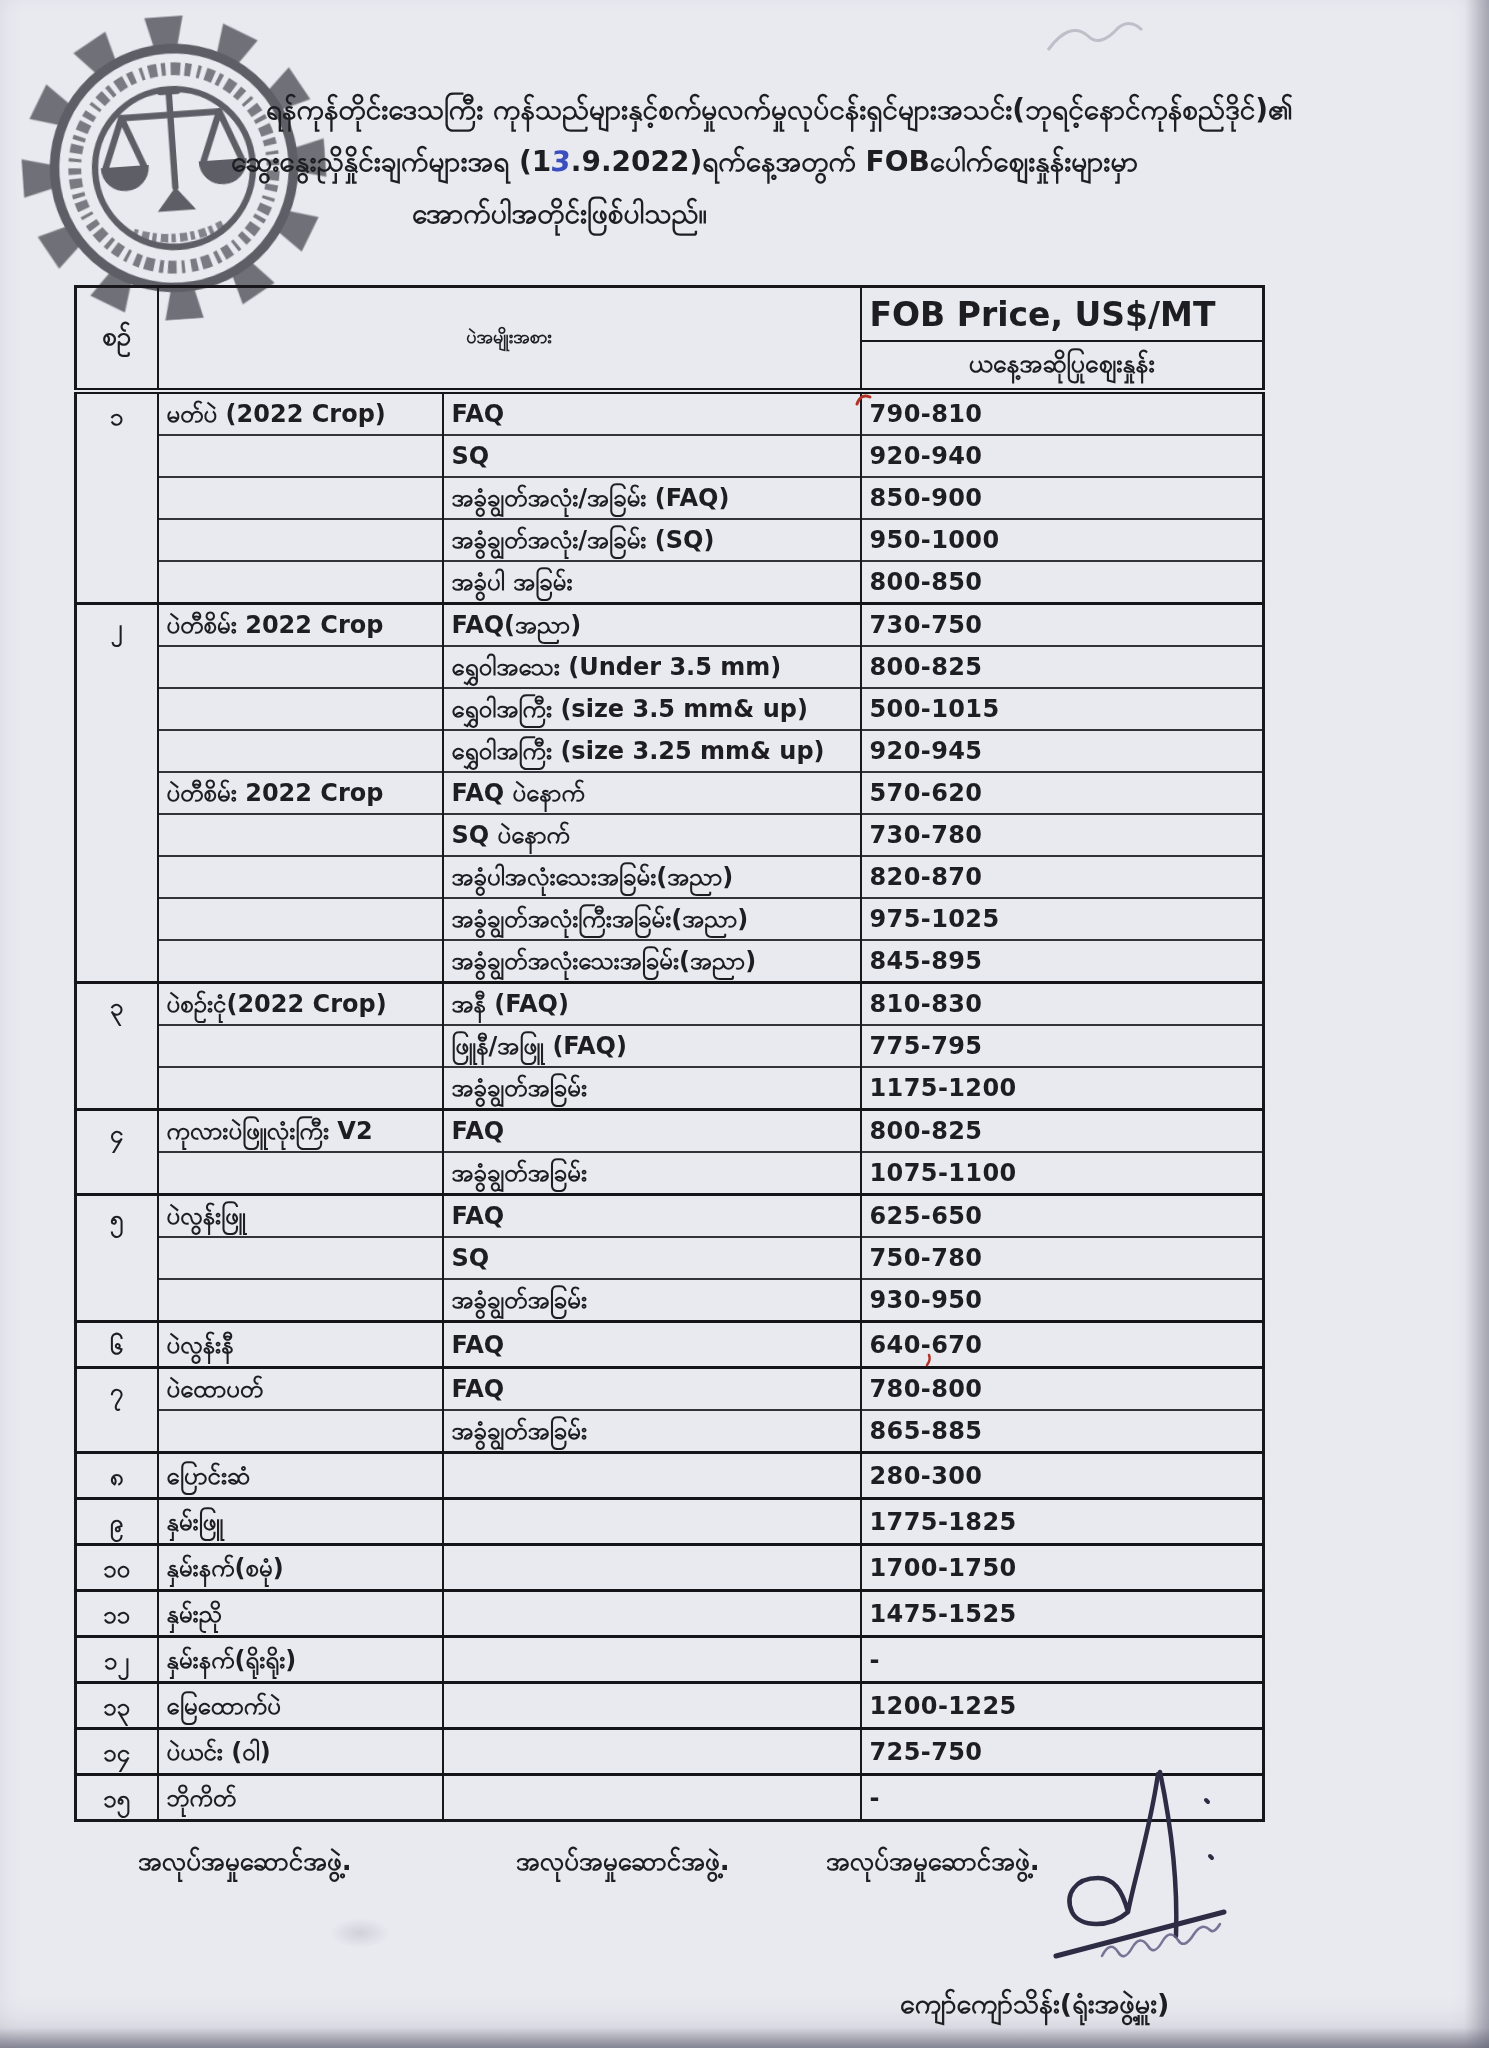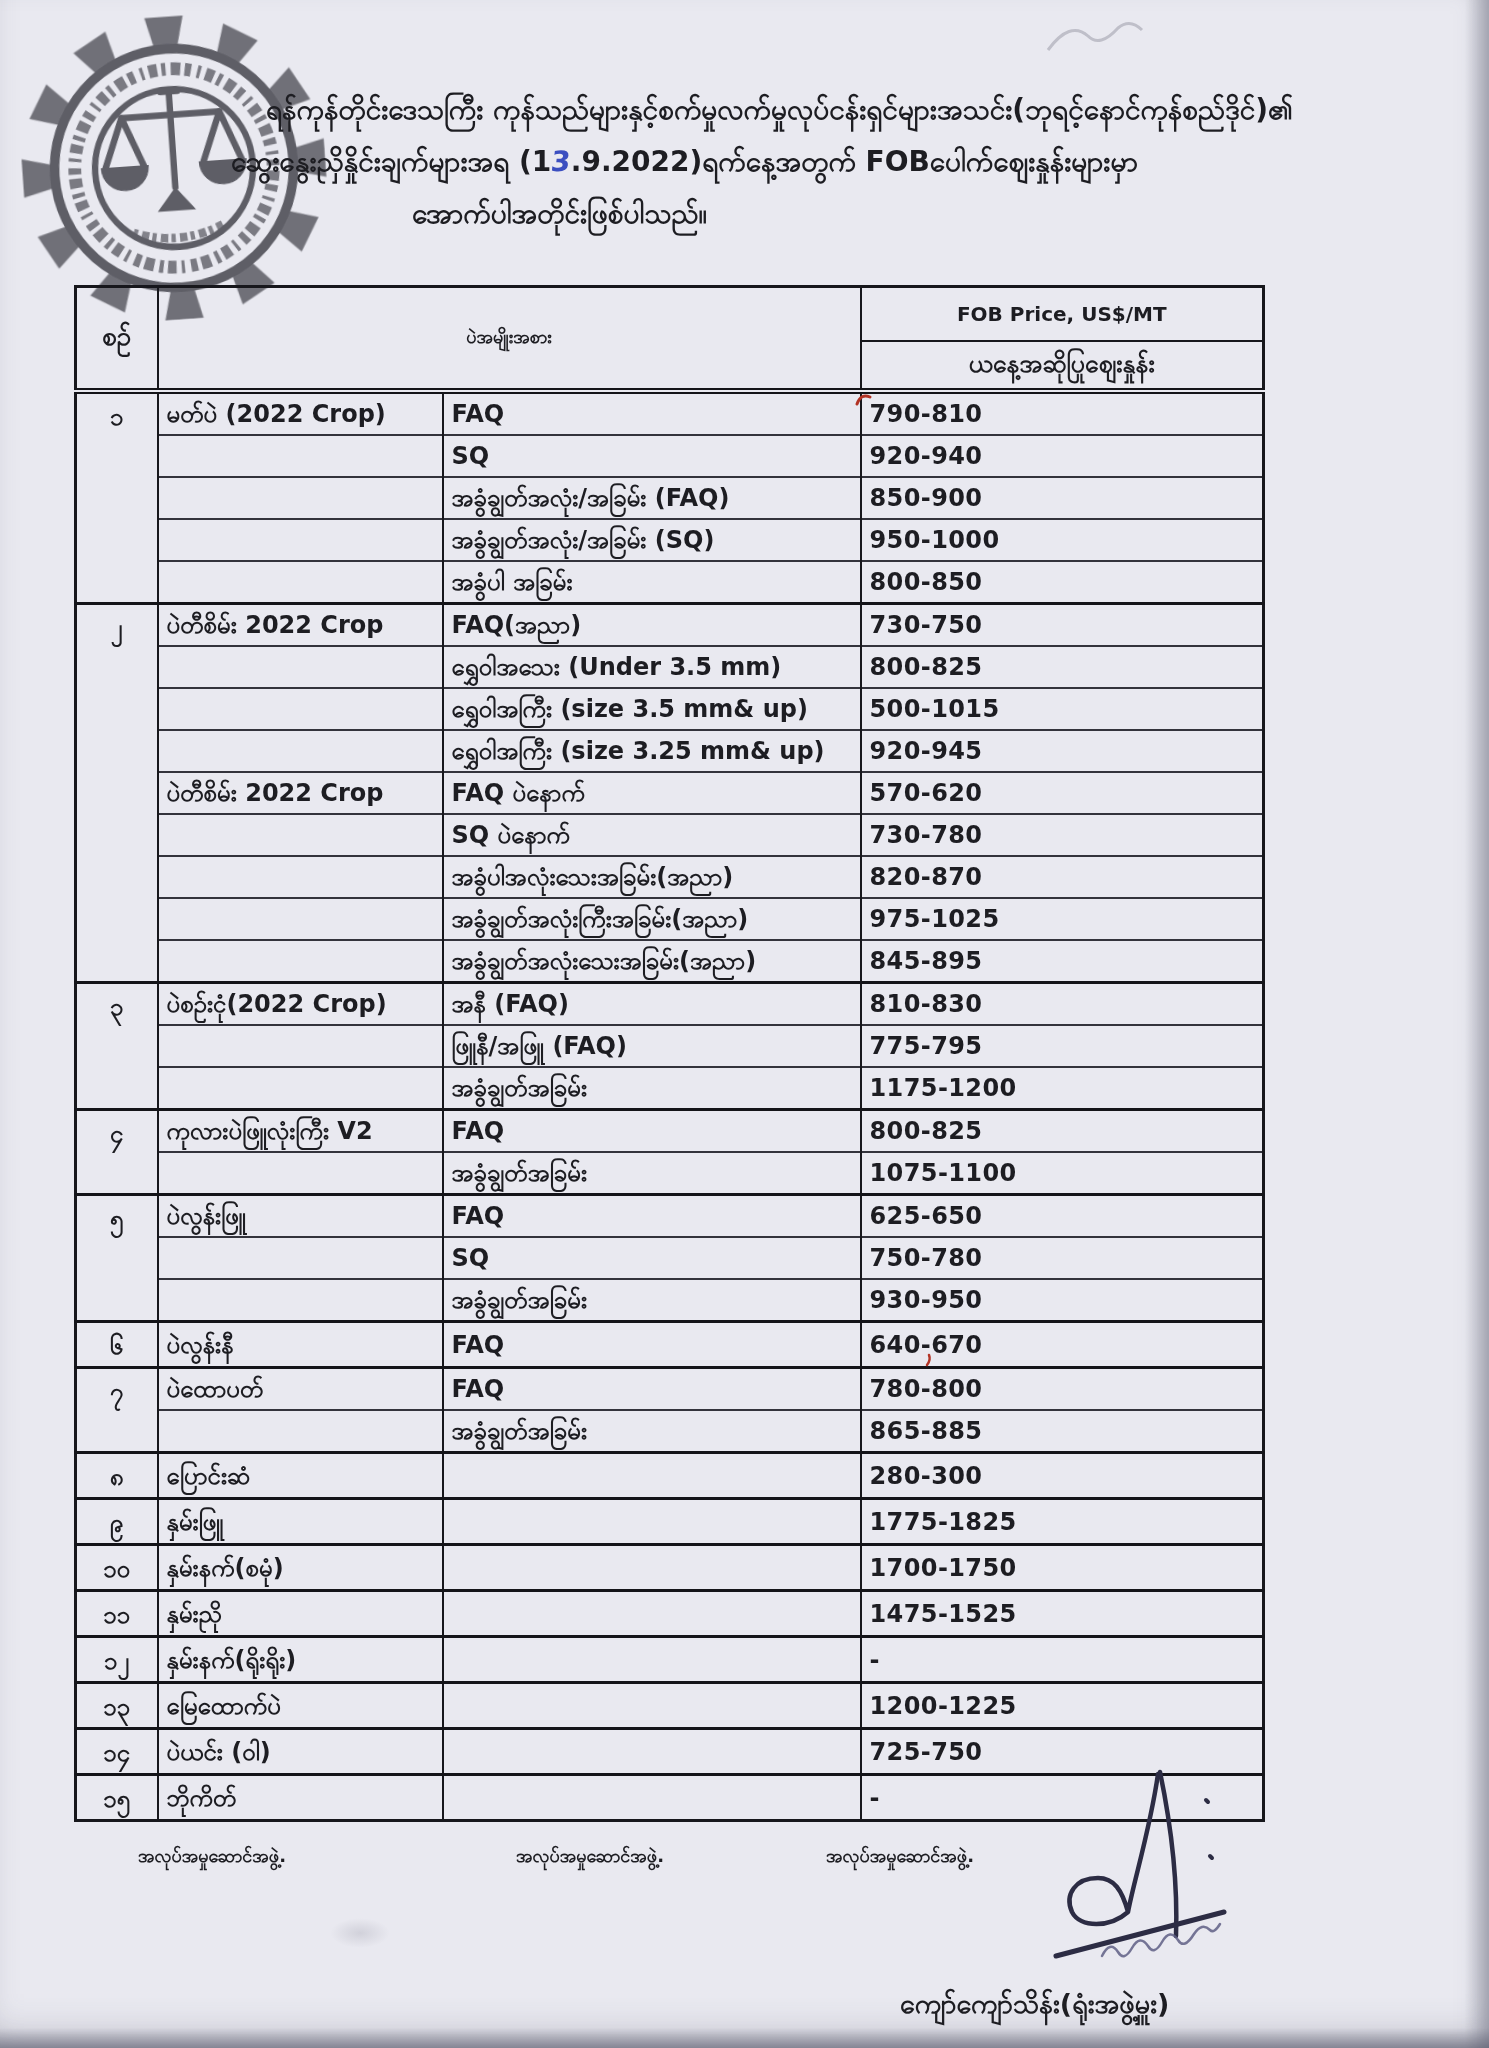--- a/index.html
+++ b/index.html
@@ -32,34 +32,34 @@
     border-collapse:collapse; table-layout:fixed;
     border:3px solid #17171c;
   }
   .price-table th, .price-table td {
     padding:0 8px; white-space:nowrap; overflow:visible;
     font-family:"DejaVu Sans", sans-serif;
   }
   .price-table thead th { font-weight:700; }
   .h-no   { font-size:26px; }
   .h-type { font-size:18px; border-left:2px solid #17171c; }
-  .h-price{ font-size:20px; height:52px; border-left:2px solid #17171c; border-bottom:2px solid #17171c; text-align:center; }
+  .h-price{ font-size:33px; height:52px; border-left:2px solid #17171c; border-bottom:2px solid #17171c; text-align:left; }
   .h-price-sub { font-size:25px; height:46px; border-left:2px solid #17171c; text-align:center; font-weight:600; }
   .h-no, .h-type, .h-price-sub { border-bottom:6px double #141419; }
 
   .price-table tbody td { height:40px; line-height:40px; font-size:24px; }
   td.col-no    { text-align:center; font-size:25px; font-weight:600; vertical-align:top; padding-top:3px; line-height:44px; }
   td.col-type  { border-left:2px solid #17171c; font-weight:600; }
   td.col-grade { border-left:2px solid #17171c; font-weight:700;margin-top:44px; }
   td.col-price { border-left:2px solid #17171c; text-align:left; font-weight:700; font-size:25px; letter-spacing:.4px; }
   tr.group-start td { border-top:3px solid #141419; }
   tr.row-inner  td { border-top:2px solid #33333c; }
 
   
-  .exec-label { position:absolute; font-size:18px; font-weight:600; white-space:nowrap; }
+  .exec-label { position:absolute; font-size:26px; font-weight:600; white-space:nowrap; }
   .exec-1 { left:138px;  top:1844px; }
   .exec-2 { left:516px;  top:1844px; }
   .exec-3 { left:826px;  top:1844px; }
   .signature { position:absolute; left:1010px; top:1760px; width:250px; height:240px; }
   .signer-name { position:absolute; left:900px; top:1986px; width:340px; font-size:27px; font-weight:600; white-space:nowrap; }
 
   
   .edge-right  { position:absolute; top:0; right:0; width:24px; height:100%;
                  background:linear-gradient(to right, rgba(0,0,0,0), rgba(110,112,130,.38)); }
   .edge-bottom { position:absolute; bottom:0; left:0; width:100%; height:20px;

